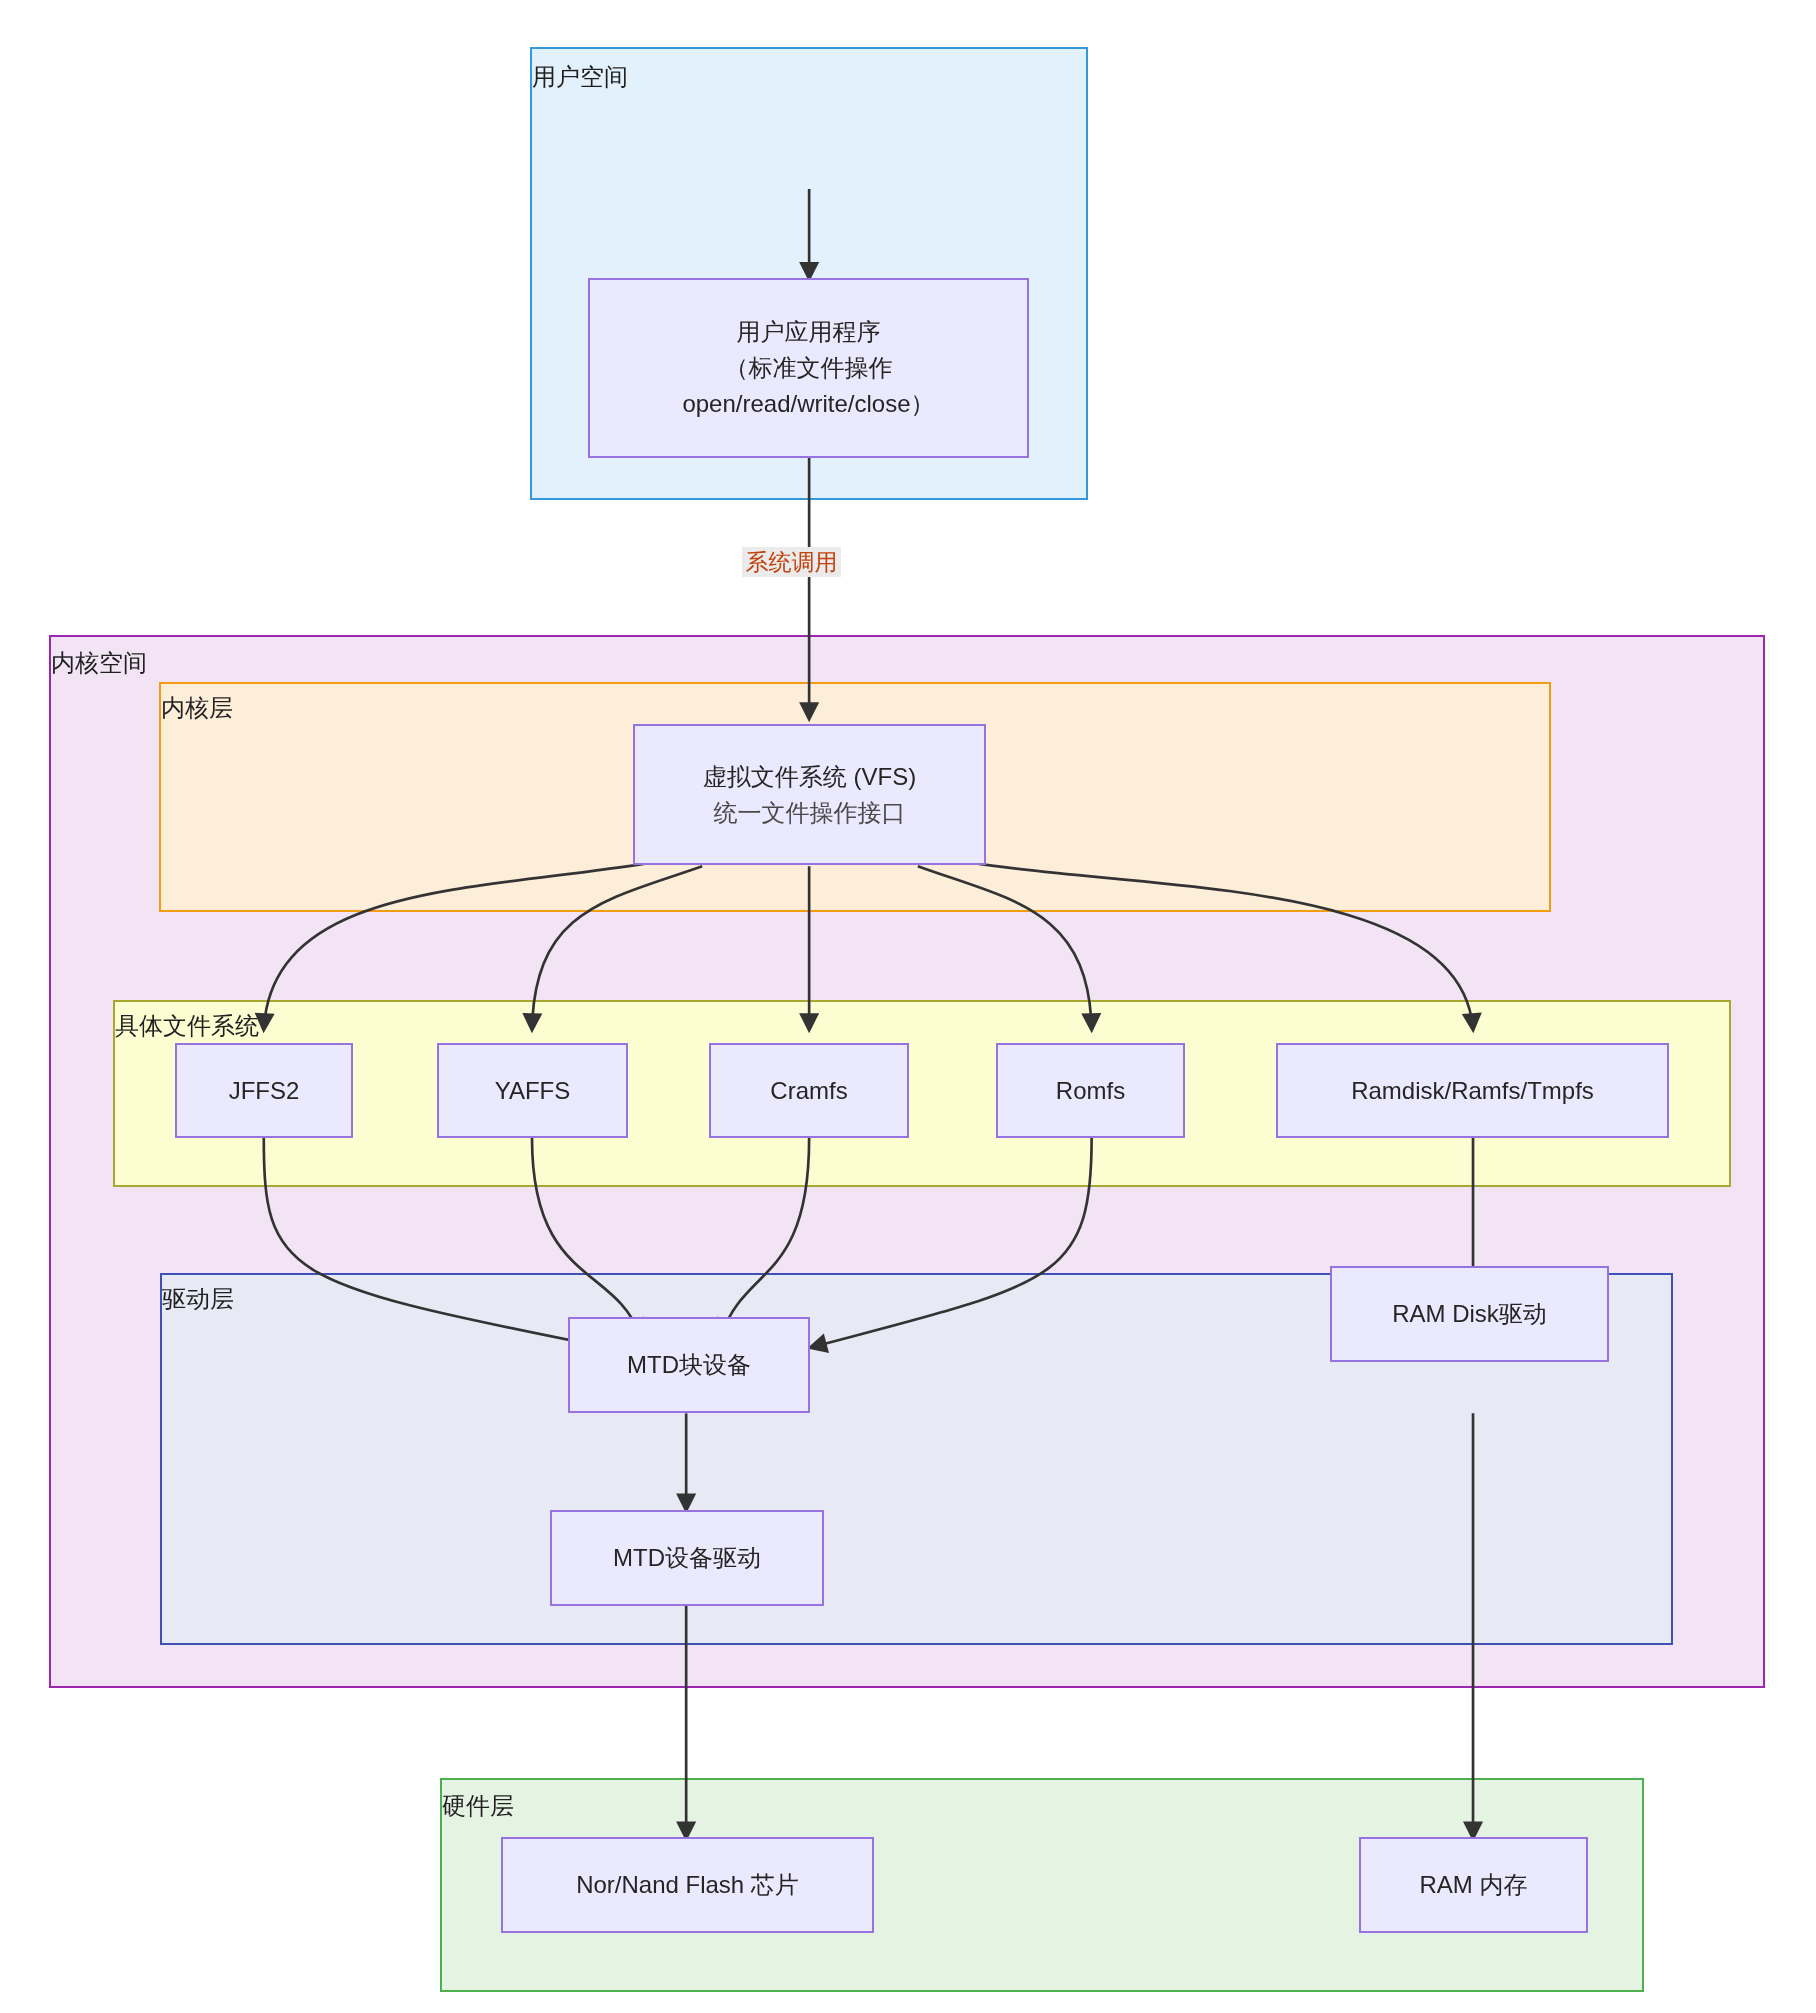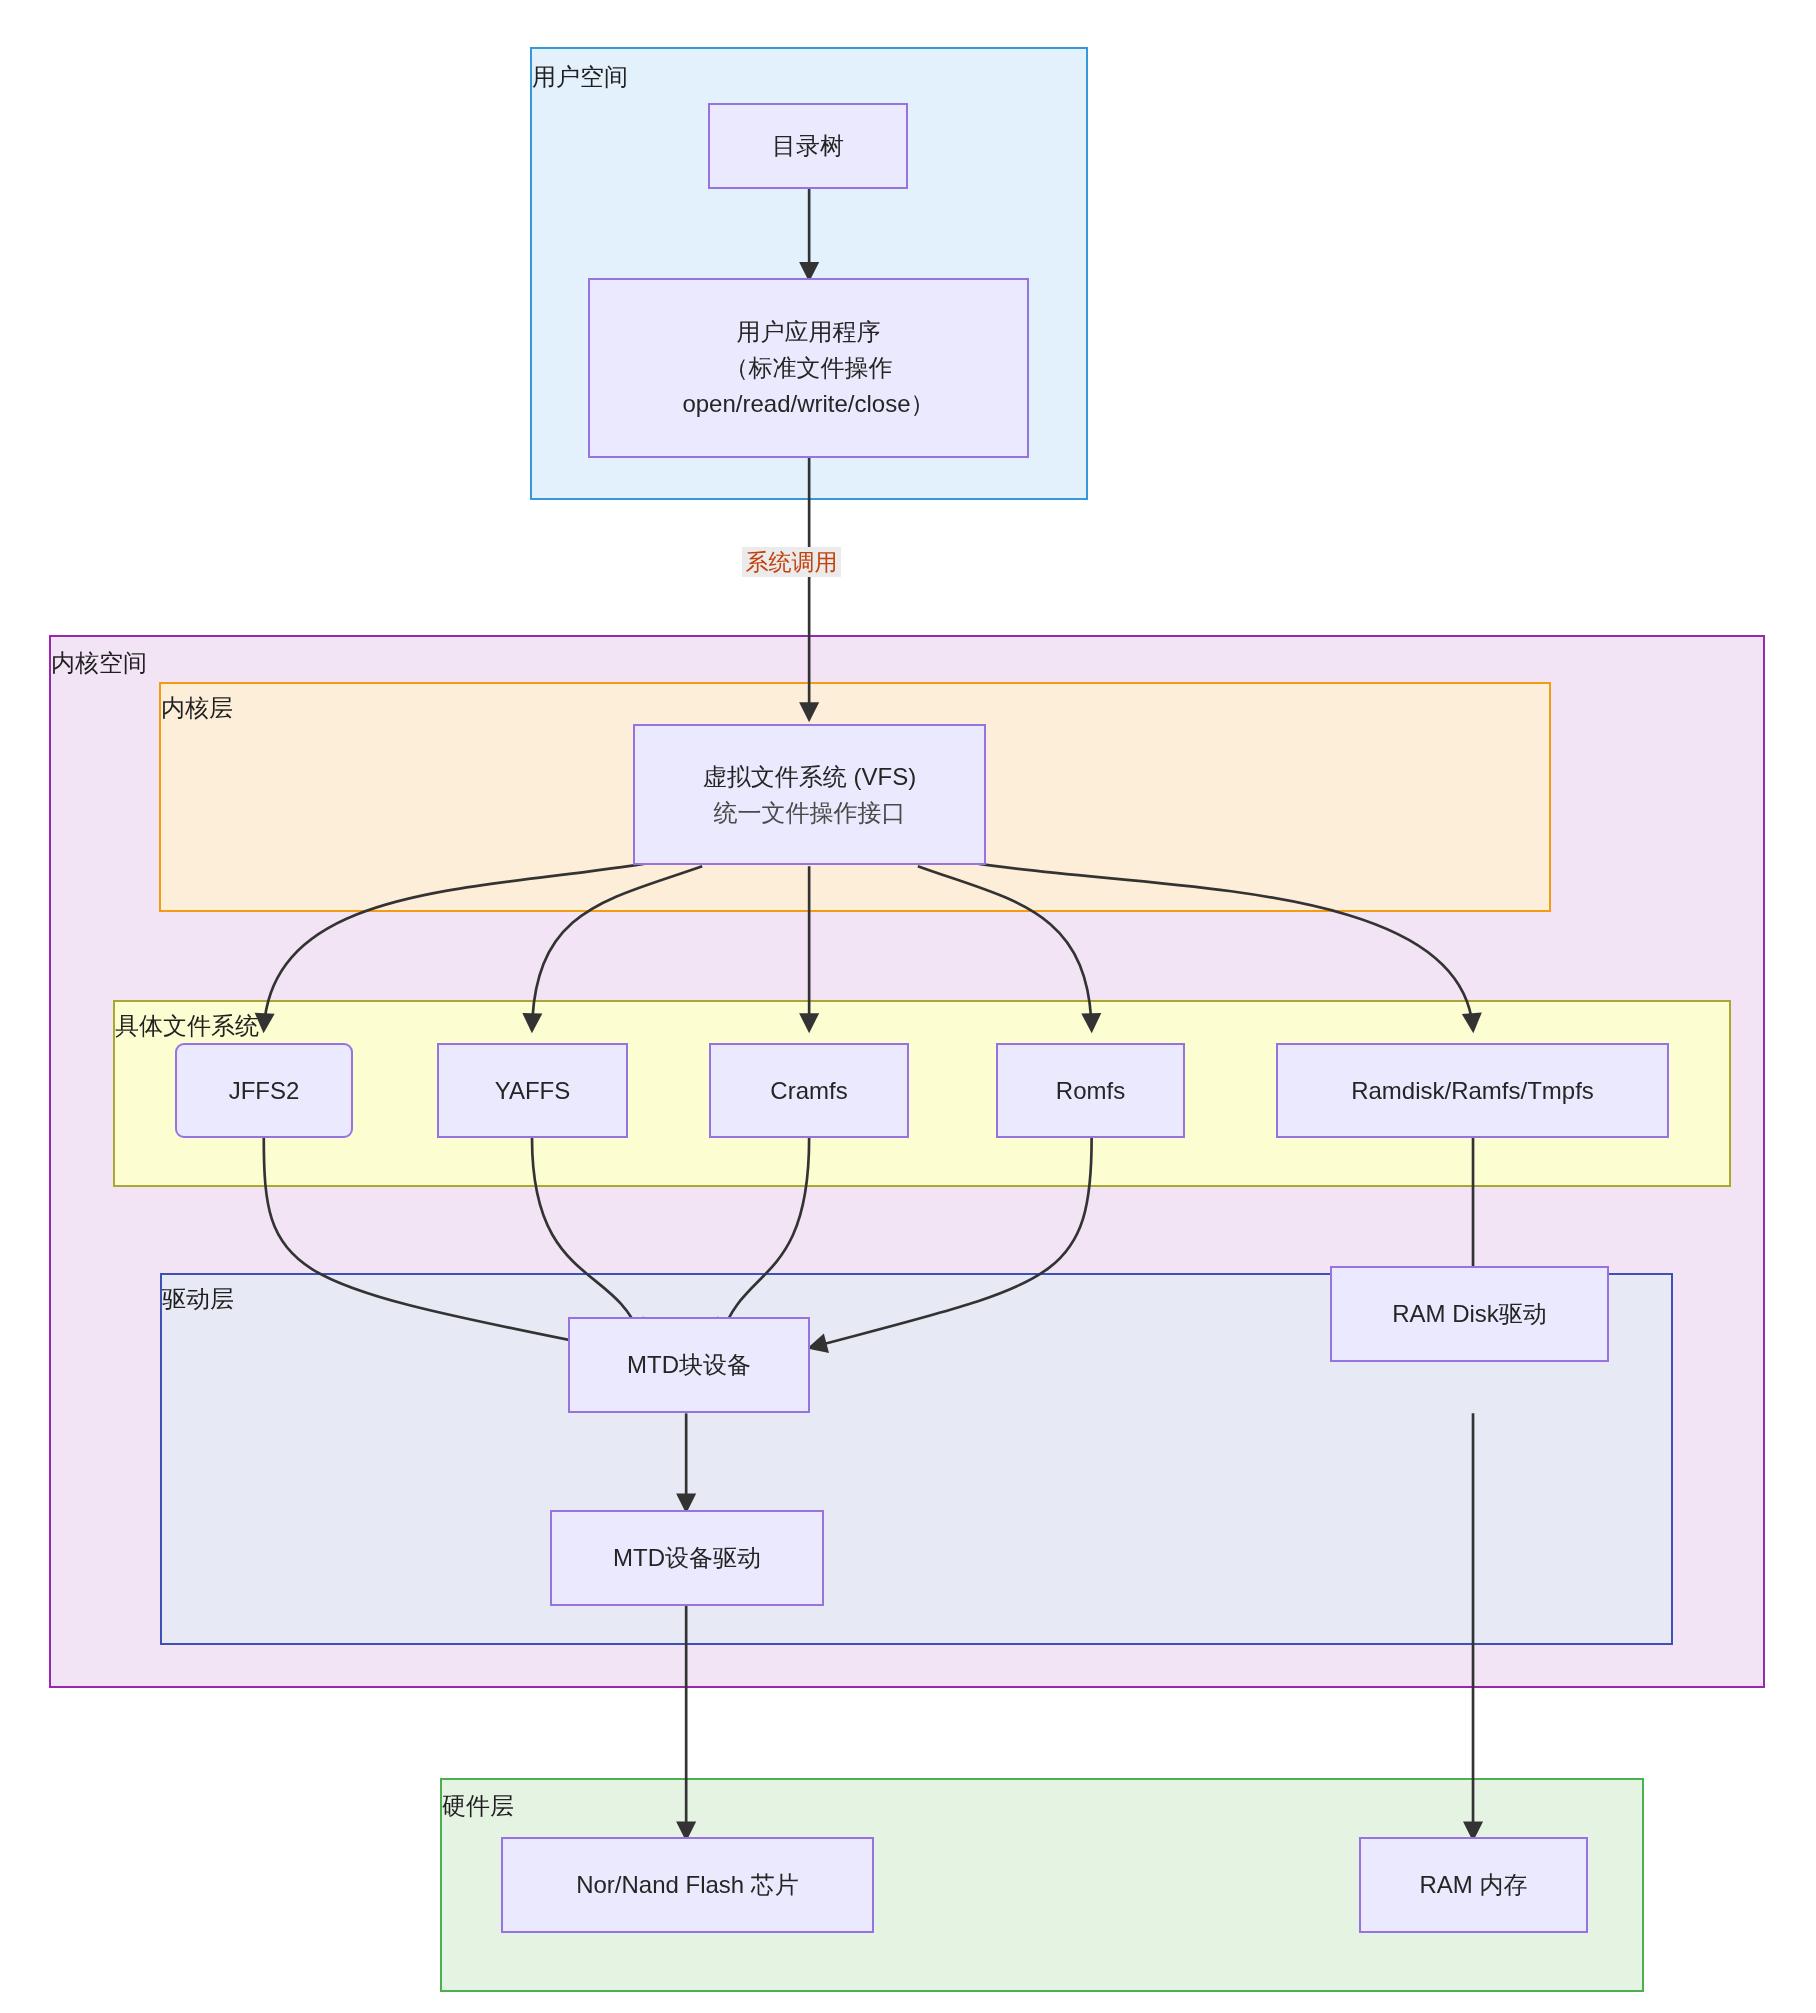--- a/index.html
+++ b/index.html
@@ -89,36 +89,33 @@
       <path d="M 770 1586 L 770 1694"></path>
 
       <path d="M 770 1772 L 770 2062"></path>
 
       <path d="M 1653 1277 L 1653 1468"></path>
 
       <path d="M 1653 1586 L 1653 2062"></path>
     </g>
   </svg>
 
-  <div class="node" style="left:708px;top:103px;width:200px;height:86px;">
-    <span>目录树</span>
-  </div>
 
   <div class="node" style="left:588px;top:278px;width:441px;height:180px;flex-direction:column;">
     <span>用户应用程序</span>
     <span>（标准文件操作</span>
     <span>open/read/write/close）</span>
   </div>
 
   <div class="node" style="left:633px;top:724px;width:353px;height:141px;flex-direction:column;">
     <span>虚拟文件系统 (VFS)</span>
     <span style="color:#4a4a4a;">统一文件操作接口</span>
   </div>
 
-  <div class="node" style="left:175px;top:1043px;width:178px;height:95px;border-radius:9px;">
+  <div class="node" style="left:175px;top:1043px;width:178px;height:95px;">
     <span>JFFS2</span>
   </div>
 
   <div class="node" style="left:437px;top:1043px;width:191px;height:95px;">
     <span>YAFFS</span>
   </div>
 
   <div class="node" style="left:709px;top:1043px;width:200px;height:95px;">
     <span>Cramfs</span>
   </div>

